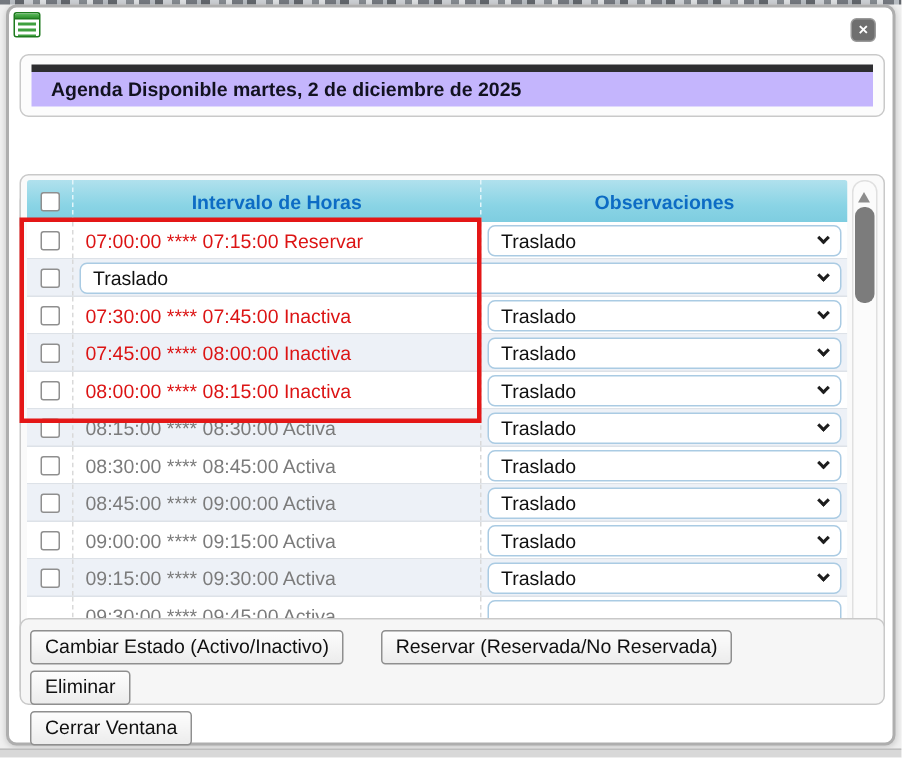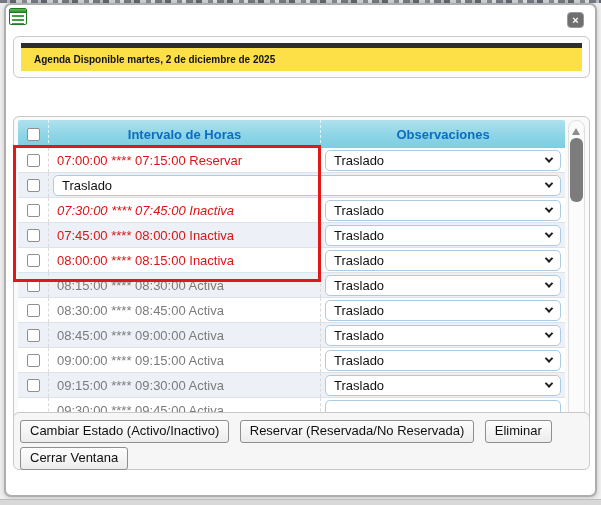--- a/index.html
+++ b/index.html
@@ -35,22 +35,22 @@
     color:#fff; font-size:11px; font-weight:bold; line-height:13px; text-align:center;
     cursor:pointer; padding:0;
   }
   .panel {
     position:absolute; left:7px; width:577px;
     border:1px solid #c9c9c9; border-radius:6px; background:#f5f5f5;
   }
   .title-panel { top:31px; height:42px; background:#fcfcfc; padding:6px 7px; }
   .dark-bar { height:5px; background:#2d2d30; }
   .title-strip {
-    height:23px; background:#fde047; display:flex; align-items:center;
-    padding-left:13px; font-weight:bold; font-size:10px; color:#121220;
+    height:23px; background:#c4b5fd; display:flex; align-items:center;
+    padding-left:13px; font-weight:bold; font-size:13px; color:#121220;
   }
   .filter-panel {
     top:79px; height:28px; background:#f4f4f4;
     display:flex; align-items:flex-start; padding-left:9px; font-size:13px; color:#1c1c1c;margin-top:44px;
   }
   .sel {
     display:flex; align-items:center; justify-content:space-between;
     background:#fff; border:1px solid #8f9fae; border-radius:9px;
     height:21px; padding:0 8px; font-size:13px; color:#111; cursor:pointer;
   }
@@ -103,21 +103,21 @@
     background:#7c7c7c; border-radius:6px; cursor:grab;
   }
   .red-box {
     position:absolute; left:7px; top:140px; width:308px; height:137px;
     border:3px solid #e41717; z-index:5; pointer-events:none;
   }
   .actions-panel { top:407px; height:58px; background:#f6f6f6; padding:6px 6px 0 6px; }
   .btn {
     display:inline-block; background:linear-gradient(#fdfdfd,#ececec);
     border:1px solid #8f8f8f; border-radius:3px; padding:2px 9px 3px 9px;
-    font-size:13px; color:#101010; margin:1px 6px 3px 0; line-height:16px;
+    font-size:13px; color:#101010; margin:1px 20px 3px 0; line-height:16px;
     font-family:"Liberation Sans", sans-serif; cursor:pointer;
   }
 </style>
 </head>
 <body>
 
 <div class="top-noise"></div>
 
 <div class="modal">
 
@@ -177,21 +177,21 @@
         <span class="sel-text">Traslado</span>
         <span class="chev"></span>
       </div>
     </div>
   </div>
 
   <div class="grow">
     <div class="c0">
       <input type="checkbox" class="cb" style="">
     </div>
-    <div class="c1 interval" style="color: rgb(220, 20, 20); font-style: italic;">07:30:00 **** 07:45:00 Inactiva</div>
+    <div class="c1 interval" style="color: rgb(220, 20, 20);">07:30:00 **** 07:45:00 Inactiva</div>
     <div class="c2">
       <div class="sel row-sel">
         <span class="sel-text">Traslado</span>
         <span class="chev"></span>
       </div>
     </div>
   </div>
 
   <div class="grow">
     <div class="c0">

